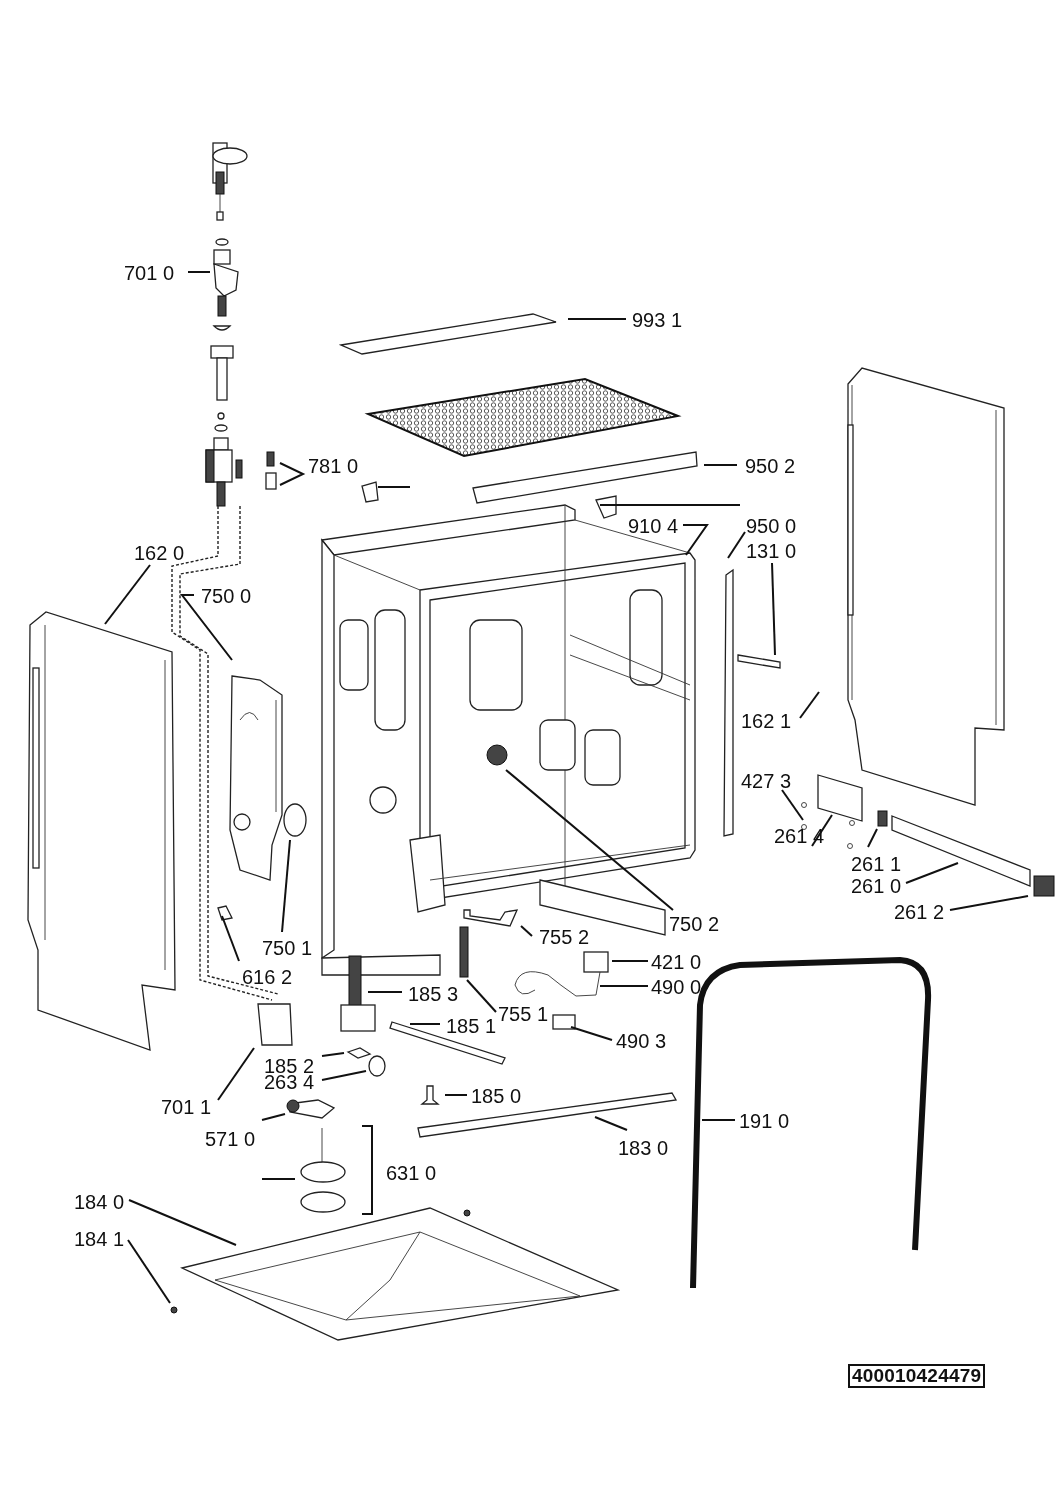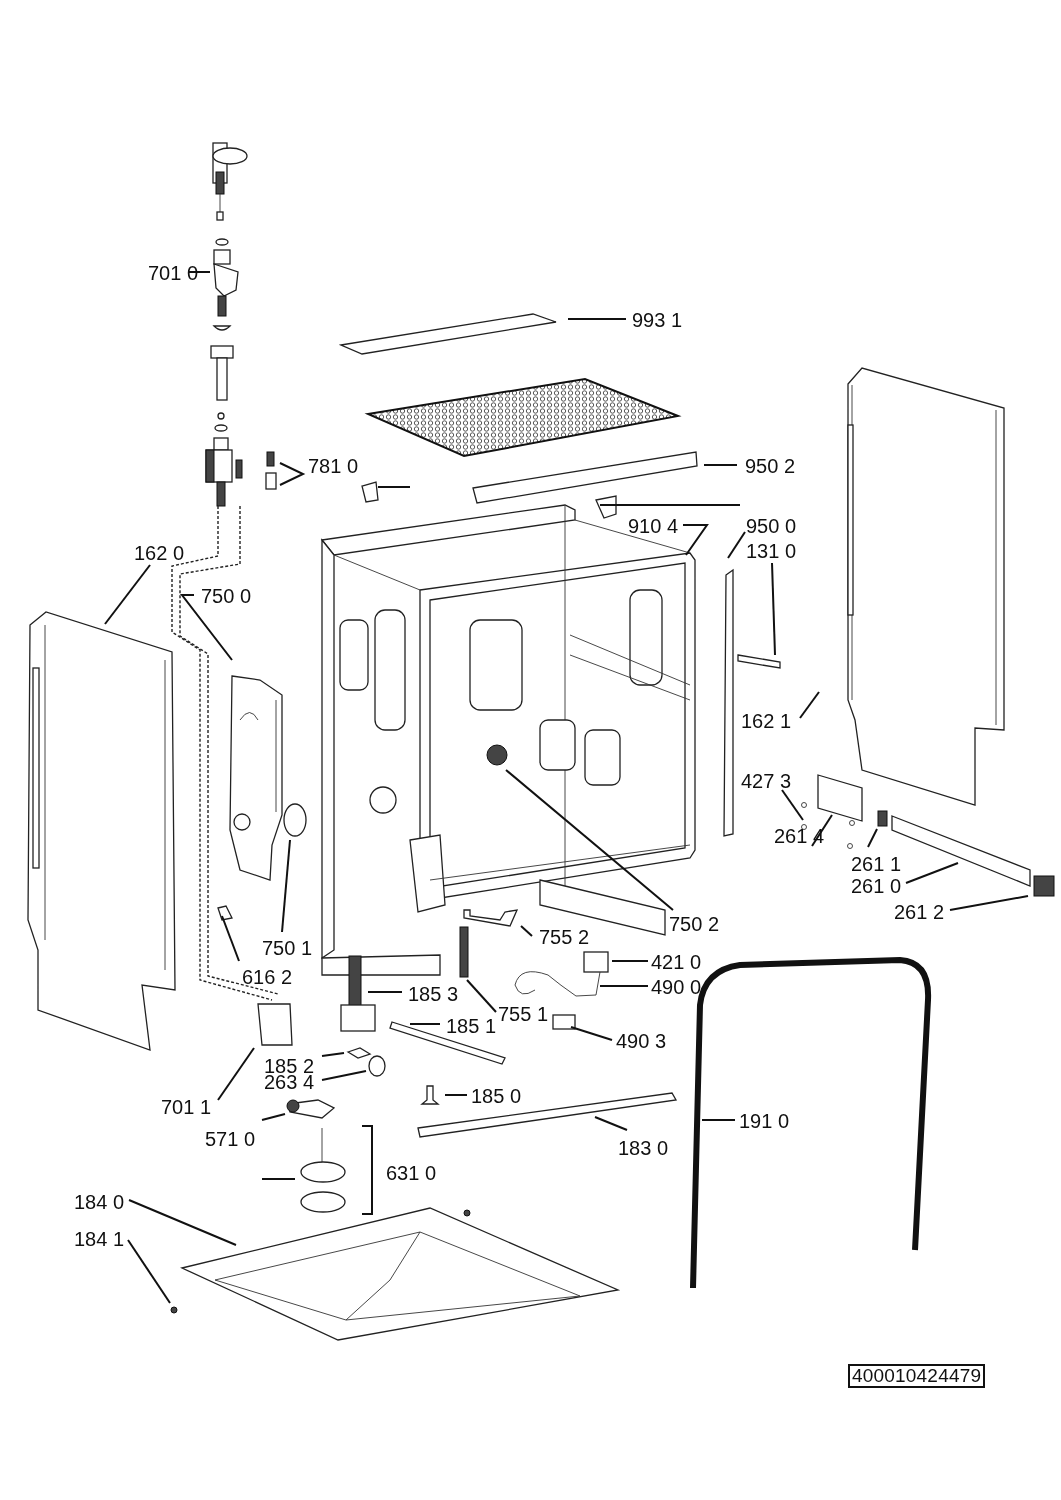--- a/index.html
+++ b/index.html
@@ -1,19 +1,19 @@
 <!DOCTYPE html>
 <html><head>
 <meta charset="utf-8">
 <style>
   html, body { margin: 0; padding: 0; background: #ffffff; }
   body { width: 1061px; height: 1500px; position: relative; overflow: hidden; font-family: "Liberation Sans", sans-serif; }
   #diagram { position: absolute; left: 0; top: 0; width: 1061px; height: 1500px; }
   .lbl { position: absolute; font-family: "Liberation Sans", sans-serif; font-size: 20px; color: #111; white-space: nowrap; line-height: 1; }
-  .docid { position: absolute; left: 848px; top: 1364px; font-family: "Liberation Sans", sans-serif; font-size: 19px; border: 2px solid #111; padding: 0 2px; line-height: 20px; color: #111; letter-spacing: 0.2px; }
+  .docid { position: absolute; left: 848px; top: 1364px; font-family: "Liberation Sans", sans-serif; font-size: 19px; border: 2px solid #111; padding: 0 2px; line-height: 20px; color: #111; letter-spacing: 0.2px; font-weight: bold; }
   svg .ln { stroke: #111; stroke-width: 2; fill: none; }
   svg .part { stroke: #222; stroke-width: 1.3; fill: #fff; }
   svg .thin { stroke: #333; stroke-width: 0.9; fill: none; }
   svg .dash { stroke: #222; stroke-width: 1.4; fill: none; stroke-dasharray: 3 2; }
   svg .dark { fill: #444; stroke: #111; stroke-width: 1; }
   svg .grid { fill: url(#mesh); stroke: #111; stroke-width: 2; }
 </style>
 </head>
 <body>
 
@@ -194,21 +194,21 @@
     <line class="ln" x1="702" y1="1120" x2="735" y2="1120"></line>
     <line class="ln" x1="262" y1="1120" x2="285" y2="1114"></line>
     <line class="ln" x1="595" y1="1117" x2="627" y2="1130"></line>
     <line class="ln" x1="262" y1="1179" x2="295" y2="1179"></line>
     <line class="ln" x1="129" y1="1200" x2="236" y2="1245"></line>
     <line class="ln" x1="128" y1="1240" x2="170" y2="1303"></line>
   </g>
 </svg>
 
 <span class="lbl" style="left:632px;top:310px">993 1</span>
-<span class="lbl" style="left:148px;top:263px">701 0</span>
+<span class="lbl" style="left:124px;top:263px">701 0</span>
 <span class="lbl" style="left:308px;top:456px">781 0</span>
 <span class="lbl" style="left:745px;top:456px">950 2</span>
 <span class="lbl" style="left:628px;top:516px">910 4</span>
 <span class="lbl" style="left:746px;top:516px">950 0</span>
 <span class="lbl" style="left:746px;top:541px">131 0</span>
 <span class="lbl" style="left:134px;top:543px">162 0</span>
 <span class="lbl" style="left:201px;top:586px">750 0</span>
 <span class="lbl" style="left:741px;top:711px">162 1</span>
 <span class="lbl" style="left:741px;top:771px">427 3</span>
 <span class="lbl" style="left:774px;top:826px">261 4</span>

